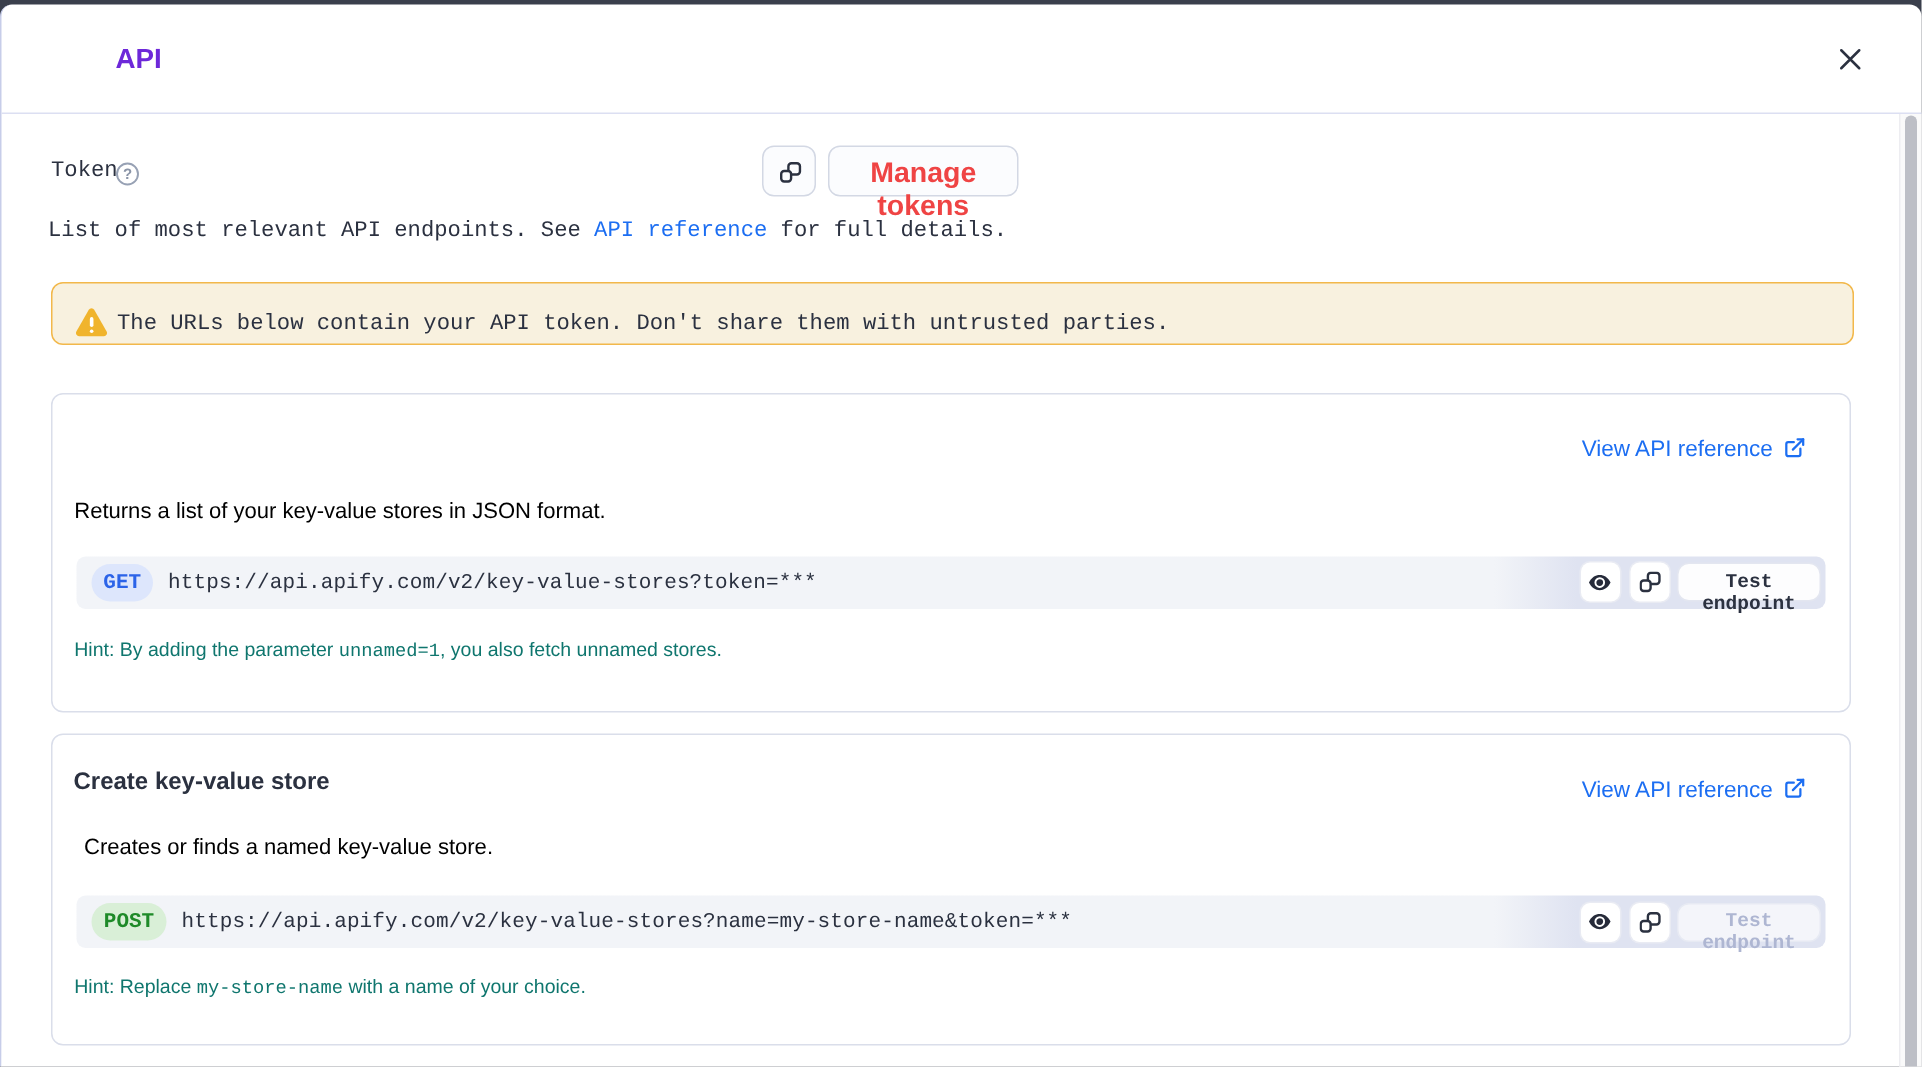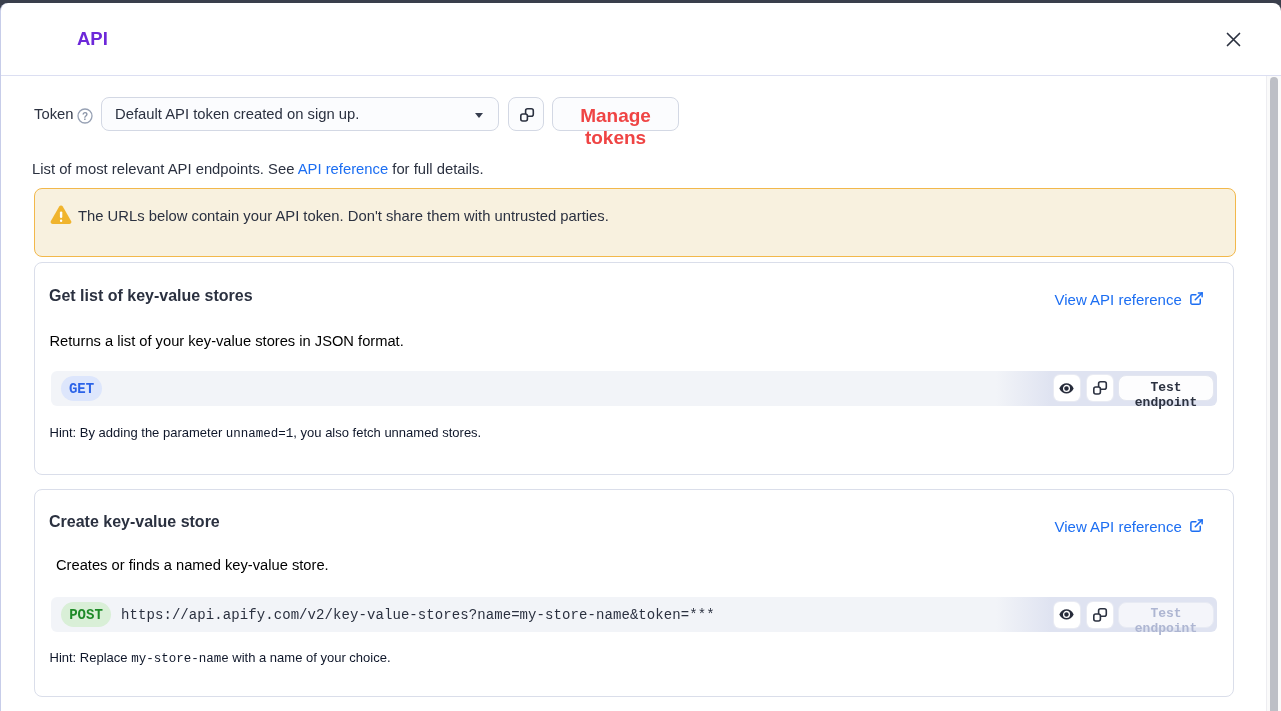--- a/index.html
+++ b/index.html
@@ -11,102 +11,98 @@
     border-left:1px solid #c7cde9;
   }
   .abs { position:absolute; }
   
   #title { left:32px; top:25px; font-size:18.5px; font-weight:bold; color:#6d28d9;margin-left:44px; }
   #divider { left:0; top:72px; right:0; height:1px; background:#dcdff2; }
   
   #sbtrack { right:0; top:73px; bottom:0; width:15px; background:#fafafa; border-left:1px solid #ededf1; }
   #sbthumb { right:3.5px; top:74px; bottom:0; width:7.5px; background:#bdbfc6; border-radius:4px 4px 0 0; }
   
-  .label { font-size:14.8px; color:#2b3140; }
+  .label { font-size:14.8px; color:#2b3140;font-family:Liberation Mono, monospace; }
   .ctrl {
     border:1px solid #d3d8e4; border-radius:8px; background:#fbfcfe;
   }
   .btntext { font-size:19px; font-weight:bold; color:#ef4444; }
   
   .link { color:#1c6ef2; text-decoration:none; }
   
   #warn {
-    left:33px; top:184.5px; width:1201.5px; height:69px;
+    left:33px; top:184.5px; width:1201.5px; height:42px;
     background:#f8f1df; border:1px solid #f2b84b; border-radius:8px;
   }
   
   .card { left:33px; width:1200px; border:1px solid #dadeea; border-radius:8px; background:#fff; }
   .h2 { font-size:16px; font-weight:bold; color:#2b3140; }
   .desc { font-size:14.7px; color:#000000; }
   .urlrow {
     left:16px; width:1166px; height:35px; border-radius:6px;
     background:linear-gradient(90deg,#f2f4f8 0px, #f2f4f8 945px, #dfe3f1 1000px, #dfe3f1 100%);
   }
   .pill { border-radius:12.5px; font-family:"Liberation Mono",monospace; font-weight:bold; font-size:14px;
           display:flex; align-items:center; justify-content:center; }
   .url { font-family:"Liberation Mono",monospace; font-size:14px; color:#2b3140; letter-spacing:0.08px; }
   .minibtn { background:#fff; border-radius:6px; box-shadow:0 0 0 1px #e9ebf3; }
   .testbtn { background:#fdfdfe; border:1px solid #e3e6f0; border-radius:8px;
              font-size:13px; font-weight:bold; color:#2b3140;
              text-align:center; padding-top:3.5px;font-family:Liberation Mono, monospace; }
-  .hint { font-size:13px; color:#0f172a; }
+  .hint { font-size:13px; color:#0f766e; }
   .hintmono { font-family:"Liberation Mono",monospace; font-size:12.5px; }
 </style>
 </head>
 <body>
 <div id="modal">
   <div id="title" class="abs">API</div>
   <svg class="abs" style="left:1225px; top:28.5px;" width="15" height="15" viewBox="0 0 15 15">
     <path d="M1.5 1.5 L13.5 13.5 M13.5 1.5 L1.5 13.5" stroke="#2b3140" stroke-width="1.7" stroke-linecap="round"></path>
   </svg>
   <div id="divider" class="abs"></div>
   <div id="sbtrack" class="abs"></div>
   <div id="sbthumb" class="abs"></div>
 
   <div class="abs label" style="left:33px; top:103px;">Token</div>
   <svg class="abs" style="left:75.5px; top:104.5px;" width="16" height="16" viewBox="0 0 16 16">
     <circle cx="8" cy="8" r="7" fill="none" stroke="#97a1b4" stroke-width="1.3"></circle>
     <text x="8" y="11.5" font-size="10" font-weight="bold" fill="#8b95a8" text-anchor="middle" font-family="Liberation Sans, sans-serif">?</text>
   </svg>
-  <div class="abs ctrl" style="left:100px; top:94px; width:398px; height:34px;">
-    <div class="abs label" style="left:13px; top:8px;">Default API token created on sign up.</div>
-    <div class="abs" style="left:372.5px; top:15px; width:0; height:0; border-left:4.5px solid transparent; border-right:4.5px solid transparent; border-top:5.5px solid #363d4e;"></div>
-  </div>
   <div class="abs ctrl" style="left:507px; top:94px; width:36px; height:34px;">
     <svg class="abs" style="left:10.5px; top:9.5px;" width="15" height="15" viewBox="0 0 15 15">
       <rect x="5.6" y="0.8" width="7.7" height="7.5" rx="2" fill="none" stroke="#2b3140" stroke-width="1.6"></rect>
       <rect x="0.8" y="6.0" width="6.6" height="7.0" rx="2" fill="#fbfcfe" stroke="#2b3140" stroke-width="1.6"></rect>
     </svg>
   </div>
   <div class="abs ctrl" style="left:551px; top:94px; width:127px; height:34px; text-align:center;">
     <div class="btntext" style="margin-top:7px;">Manage tokens</div>
   </div>
 
-  <div class="abs label" style="left:31px; top:158px;">List of most relevant API endpoints. See <span class="link">API reference</span> for full details.</div>
+  <div class="abs label" style="left:31px; top:143px;">List of most relevant API endpoints. See <span class="link">API reference</span> for full details.</div>
 
   <div id="warn" class="abs">
     <svg class="abs" style="left:15px; top:16.5px;" width="22" height="20" viewBox="0 0 22 20">
       <path d="M9.2 1.5 a2.1 2.1 0 0 1 3.6 0 l8.3 14.5 a2.1 2.1 0 0 1-1.8 3.1 H2.7 a2.1 2.1 0 0 1-1.8-3.1 Z" fill="#f0b42d"></path>
       <rect x="9.9" y="6.4" width="2.4" height="6.6" rx="1.2" fill="#fff"></rect>
       <rect x="9.9" y="14.6" width="2.4" height="2.4" rx="1.2" fill="#fff"></rect>
     </svg>
     <div class="abs label" style="left:43px; top:19.5px;">The URLs below contain your API token. Don't share them with untrusted parties.</div>
   </div>
 
   <div class="abs card" style="top:258.5px; height:213px;">
-    <div class="abs h2" style="left:14px; top:24.5px;">Get list of key-value stores</div>
     <div class="abs" style="left:1019.5px; top:28px; font-size:15px;"><span class="link" style="font-weight:500;">View API reference</span></div>
     <svg class="abs" style="left:1154px; top:28.5px;" width="15" height="15" viewBox="0 0 24 24" fill="none" stroke="#1c6ef2" stroke-width="2.4" stroke-linecap="round" stroke-linejoin="round">
       <path d="M18 13v6a2 2 0 0 1-2 2H5a2 2 0 0 1-2-2V8a2 2 0 0 1 2-2h6"></path>
         <polyline points="15 3 21 3 21 9"></polyline>
         <line x1="10" y1="14" x2="21" y2="3"></line>
     </svg>
     <div class="abs desc" style="left:14.5px; top:70.5px;">Returns a list of your key-value stores in JSON format.</div>
     <div class="abs urlrow" style="top:108.5px;">
       <div class="abs pill" style="left:10px; top:5px; width:41px; height:25px; background:#dde6fc; color:#2b63e8;">GET</div>
+      <div class="abs url" style="left:61px; top:9.5px;">https://api.apify.com/v2/key-value-stores?token=***</div>
       <div class="abs minibtn" style="left:1003px; top:4px; width:26px; height:26px;">
         <svg style="position:absolute; left:5px; top:7.5px;" width="15" height="11" viewBox="0 0 15 11">
           <path d="M0.3 5.4 C2 1.9 4.6 0.3 7.5 0.3 C10.4 0.3 13 1.9 14.7 5.4 C13 8.9 10.4 10.5 7.5 10.5 C4.6 10.5 2 8.9 0.3 5.4 Z" fill="#262b3a"></path>
           <circle cx="7.5" cy="5.4" r="2.9" fill="none" stroke="#fff" stroke-width="1.3"></circle>
         </svg>
       </div>
       <div class="abs minibtn" style="left:1036px; top:4px; width:26px; height:26px;">
         <svg style="position:absolute; left:6px; top:6px;" width="15" height="15" viewBox="0 0 15 15">
           <rect x="5.6" y="0.8" width="7.7" height="7.5" rx="2" fill="none" stroke="#2b3140" stroke-width="1.6"></rect>
           <rect x="0.8" y="6.0" width="6.6" height="7.0" rx="2" fill="#fff" stroke="#2b3140" stroke-width="1.6"></rect>

